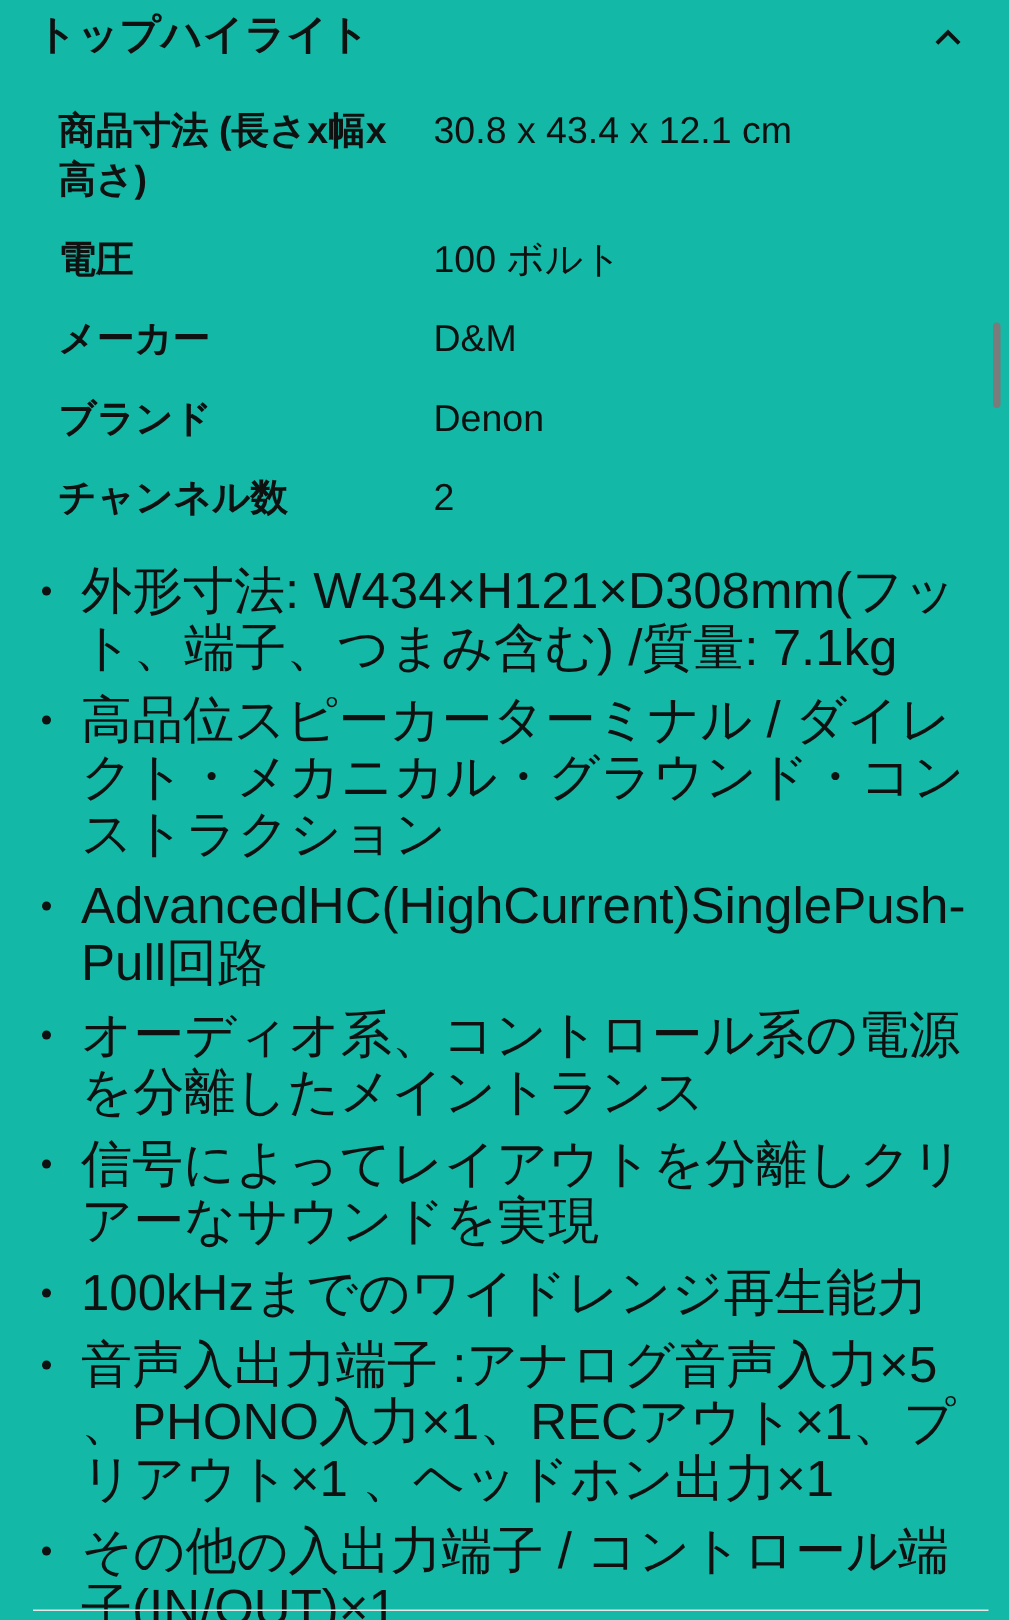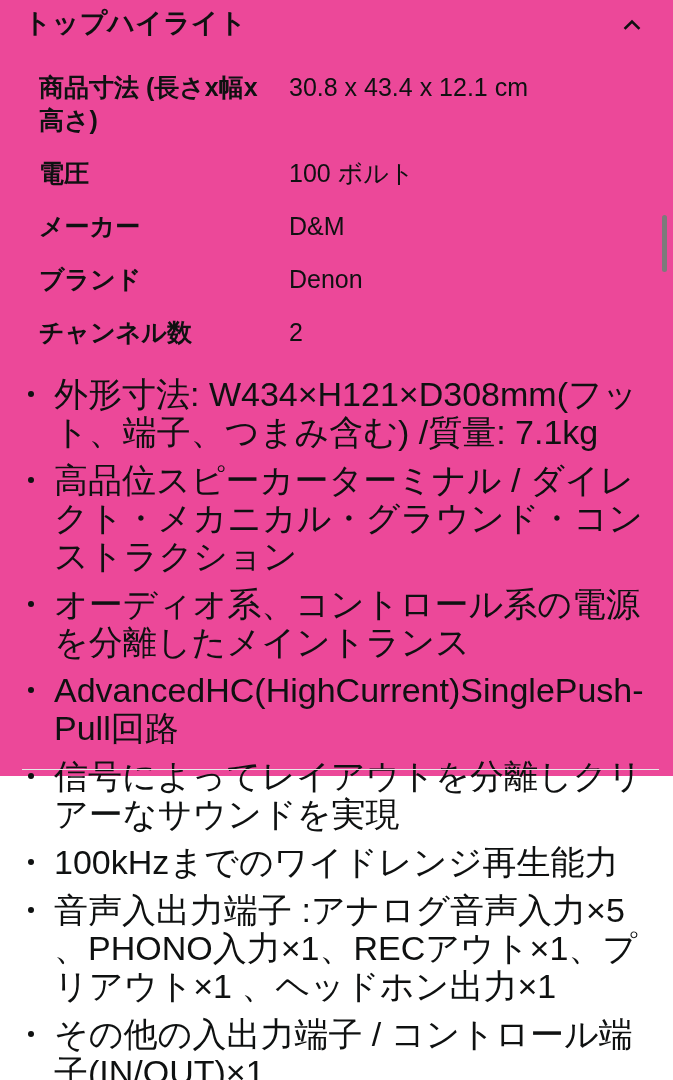--- a/index.html
+++ b/index.html
@@ -13,24 +13,24 @@
     height: 1080px;
     overflow: hidden;
     font-family: "Liberation Sans", "DejaVu Sans", sans-serif;
     color: #0f1111;
     position: relative;
   }
 
   .panel {
     position: relative;
     width: 673px;
-    height: 776px;
-    box-sizing: border-box;
-    padding: 0;
-    background: #ec4899;
+    height: 1080px;
+    box-sizing: border-box;
+    padding: 0;
+    background: #14b8a6;
   }
 
   
   .section-header {
     display: flex;
     align-items: flex-start;
     justify-content: space-between;
     padding: 6px 24px 0 24px;
     box-sizing: border-box;
     height: 56px;
@@ -191,22 +191,22 @@
       <tr>
         <td class="spec-label">チャンネル数</td>
         <td class="spec-value">2</td>
       </tr>
     </tbody>
   </table>
 
   <ul class="highlight-list">
     <li class="highlight-item">外形寸法: W434×H121×D308mm(フット、端子、つまみ含む) /質量: 7.1kg</li>
     <li class="highlight-item">高品位スピーカーターミナル / ダイレクト・メカニカル・グラウンド・コンストラクション</li>
+    <li class="highlight-item">AdvancedHC(HighCurrent)SinglePush-Pull回路</li>
     <li class="highlight-item">オーディオ系、コントロール系の電源を分離したメイントランス</li>
-    <li class="highlight-item">AdvancedHC(HighCurrent)SinglePush-Pull回路</li>
     <li class="highlight-item">信号によってレイアウトを分離しクリアーなサウンドを実現</li>
     <li class="highlight-item">100kHzまでのワイドレンジ再生能力</li>
     <li class="highlight-item">音声入出力端子 :アナログ音声入力×5 、PHONO入力×1、RECアウト×1、プリアウト×1 、ヘッドホン出力×1</li>
     <li class="highlight-item">その他の入出力端子 / コントロール端子(IN/OUT)×1</li>
   </ul>
 
   <div class="scrollbar-track">
     <div class="scrollbar-thumb"></div>
   </div>
 

